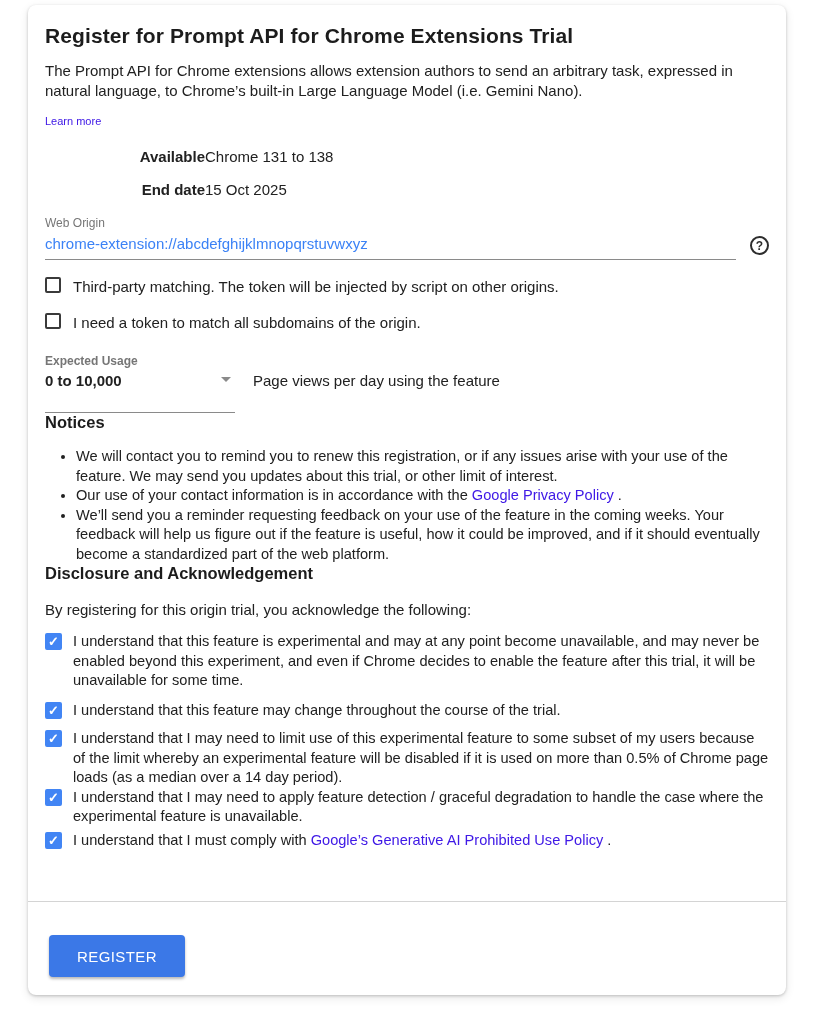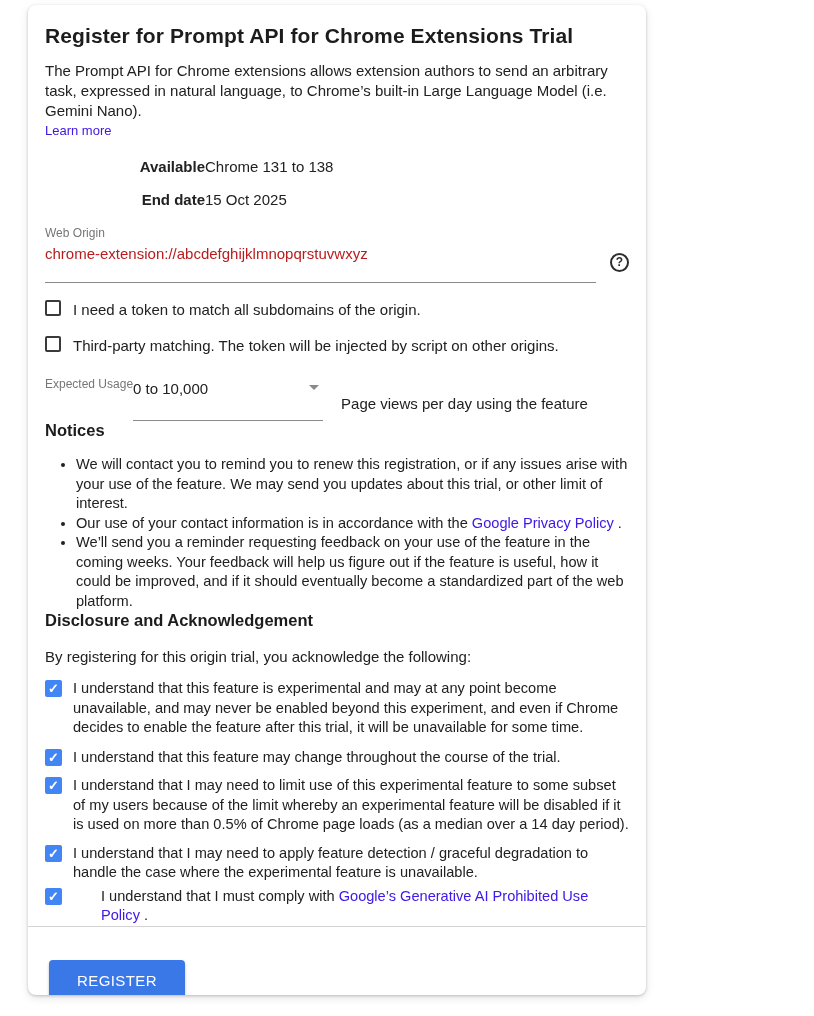--- a/index.html
+++ b/index.html
@@ -9,56 +9,56 @@
   }
   * { box-sizing: border-box; }
   html, body {
     margin: 0; padding: 0;
     width: 814px; height: 1016px;
     background: #ffffff;
     font-family: "Liberation Sans", sans-serif;
     color: #212121;
   }
   .card {
-    width: 618px; height: 990px;
+    width: 758px; height: 990px;
     margin: 5px 28px 0 28px;
     background: #fff;
     border-radius: 8px;
     box-shadow: 0 1px 3px rgba(0,0,0,0.20), 0 3px 10px rgba(0,0,0,0.10);
     display: flex; flex-direction: column;
     overflow: hidden;
   }
   .card-body { flex: 1; padding: 19px 17px 0 17px; }
 
   h1.page-title {
     margin: 0;
     font-size: 21px; font-weight: bold; color: #1c1c1c;
     letter-spacing: 0.1px;
   }
   .description {
     margin-top: 13px;
     font-size: 15px; line-height: 20px;
     max-width: 734px;
   }
   a.link { color: var(--link); text-decoration: none; cursor: pointer; }
-  .learn-more-line { font-size: 13px; line-height: 20px; }
+  .learn-more-line { font-size: 11px; line-height: 20px; margin-top: 10px; }
 
   .details { margin-top: 17px; text-align: right; }
   .detail-row { display: flex; font-size: 15px; margin-bottom: 16px; }
   .detail-label { width: 160px; font-weight: bold; }
 
   .origin-field { margin-top: 18px; }
   .field-label { font-size: 12px; color: #767676; line-height: 15px; }
   .origin-row { display: flex; align-items: center; }
   .origin-input {
     flex: 1;
     border: none; outline: none;
     border-bottom: 1px solid #8a8a8a;
-    font-family: inherit; font-size: 15px; color: #b91c1c;
-    padding: 4px 0 20px 0;
+    font-family: inherit; font-size: 15px; color: #3b82f6;
+    padding: 4px 0 7px 0;
     margin-right: 14px;
     background: transparent;
   }
   .help-icon {
     width: 19px; height: 19px; flex: none;
     border: 2px solid #2d2d2d; border-radius: 50%;
     display: flex; align-items: center; justify-content: center;
     font-size: 12px; font-weight: bold; color: #2d2d2d;
     cursor: pointer;
   }
@@ -85,42 +85,42 @@
     display: flex; justify-content: space-between; align-items: center;
     padding: 3px 4px 23px 0;
     font-size: 15px; cursor: pointer;
   }
   .select-arrow {
     width: 0; height: 0; margin-bottom: 2px;
     border-left: 5px solid transparent;
     border-right: 5px solid transparent;
     border-top: 5px solid #8a8a8a;
   }
-  .usage-left { display: flex; flex-direction: row; }
+  .usage-left { display: flex; flex-direction: column; font-weight: bold; }
   .usage-hint { font-size: 15px; margin-left: 18px; padding-top: 18px; }
 
   h2.section-heading { margin: 0; font-size: 16.5px; font-weight: bold; color: #1c1c1c; }
   .notices-heading { margin-top: 37px; }
   .notices-list {
     margin: 15px 0 0 0; padding-left: 31px;
     font-size: 14.6px; line-height: 19.5px;
     max-width: 740px;
   }
   .notices-list li { margin: 0; }
 
   .disclosure-heading { margin-top: 21px; }
   .disclosure-intro { margin-top: 18px; font-size: 15px; }
 
   .ack-row { display: flex; align-items: flex-start; font-size: 14.6px; line-height: 19.5px; }
   .ack-row .checkbox { width: 17px; height: 17px; margin-right: 11px; margin-top: 1px; }
   .ack-1 { margin-top: 14px; }
   .ack-2 { margin-top: 10px; }
   .ack-3 { margin-top: 9px; }
-  .ack-4 { margin-top: 9px; }
-  .ack-5 { margin-top: 4px; gap: 28px; }
+  .ack-4 { }
+  .ack-5 { margin-top: 4px; }
 
   .footer {
     border-top: 1px solid #d4d4d4;
     padding: 33px 21px 18px 21px;
   }
   .register-btn {
     background: var(--button); color: #fff;
     border: none; border-radius: 4px;
     height: 42px; padding: 0 28px;
     font-family: inherit; font-size: 15px; letter-spacing: 0.4px;
@@ -155,26 +155,26 @@
     <div class="origin-field">
       <div class="field-label">Web Origin</div>
       <div class="origin-row">
         <input class="origin-input" type="text" value="chrome-extension://abcdefghijklmnopqrstuvwxyz" style="">
         <div class="help-icon">?</div>
       </div>
     </div>
 
     <div class="checkbox-row">
       <span class="checkbox"></span>
-      <span>I need a token to match all subdomains of the origin.</span>
+      <span>Third-party matching. The token will be injected by script on other origins.</span>
     </div>
 
     <div class="checkbox-row">
       <span class="checkbox"></span>
-      <span>Third-party matching. The token will be injected by script on other origins.</span>
+      <span>I need a token to match all subdomains of the origin.</span>
     </div>
 
     <div class="usage">
       <div class="usage-left">
         <div class="field-label">Expected Usage</div>
         <div class="select-field">
           <span>0 to 10,000</span>
           <span class="select-arrow"></span>
         </div>
       </div>

